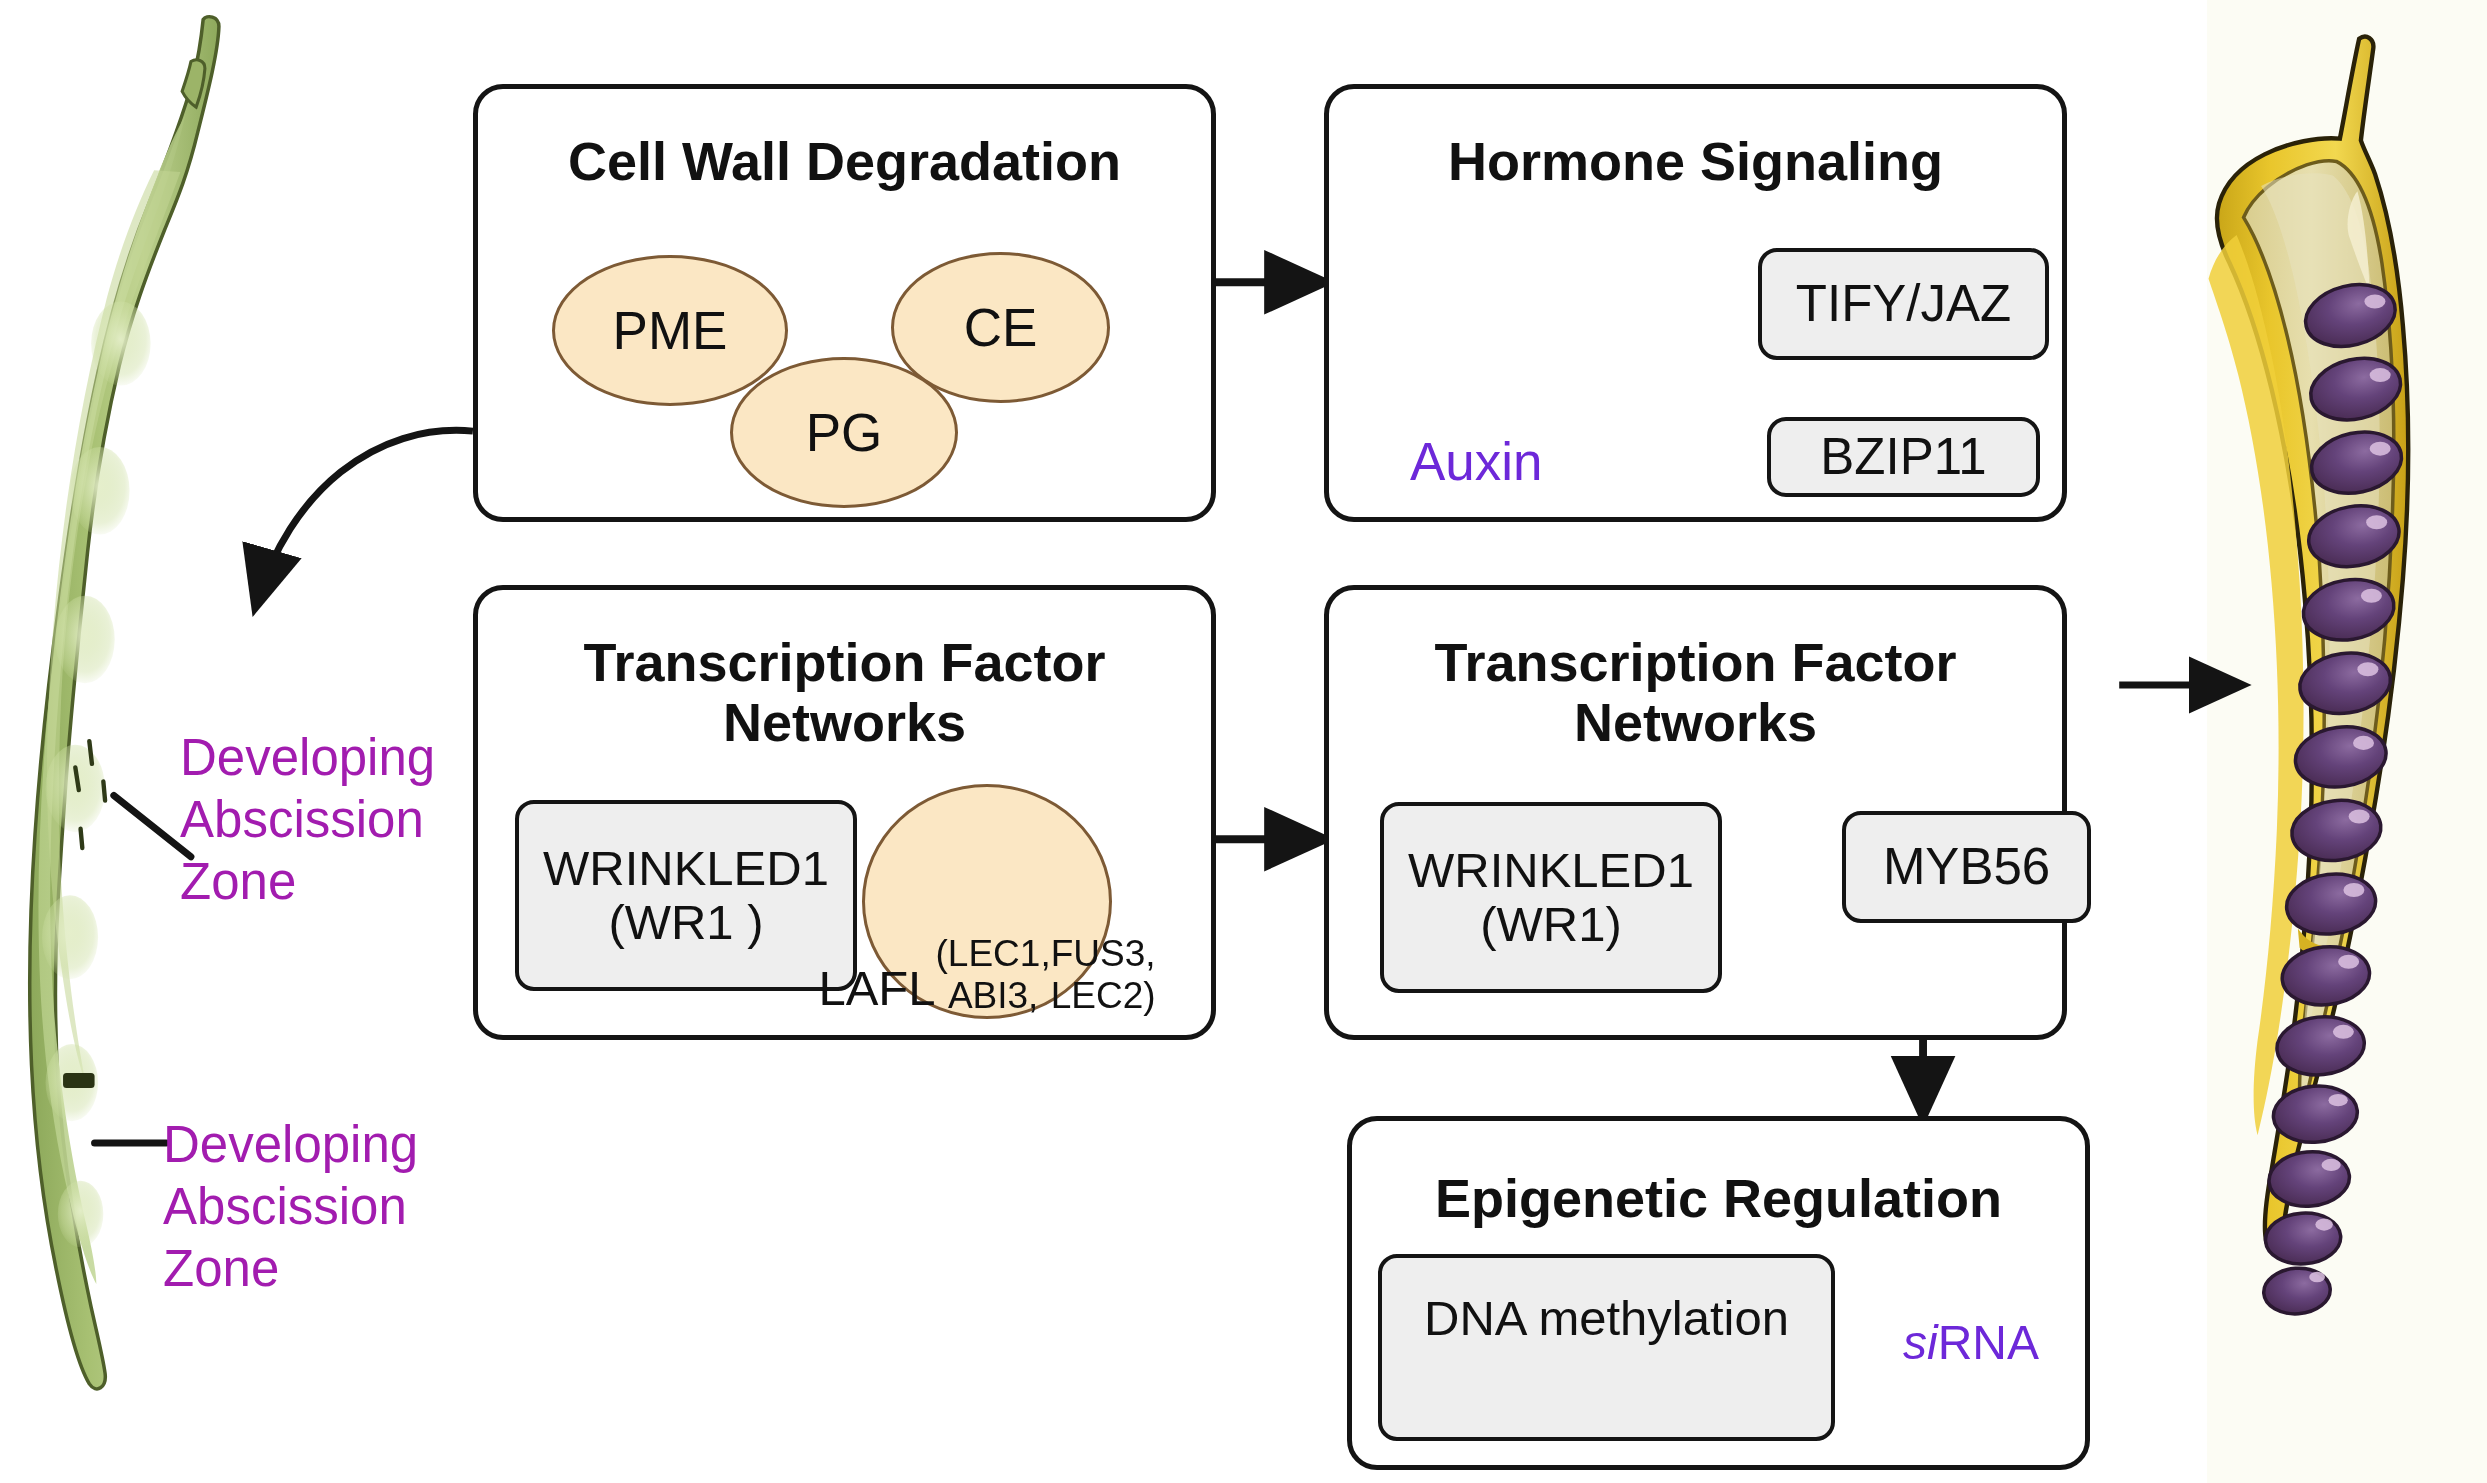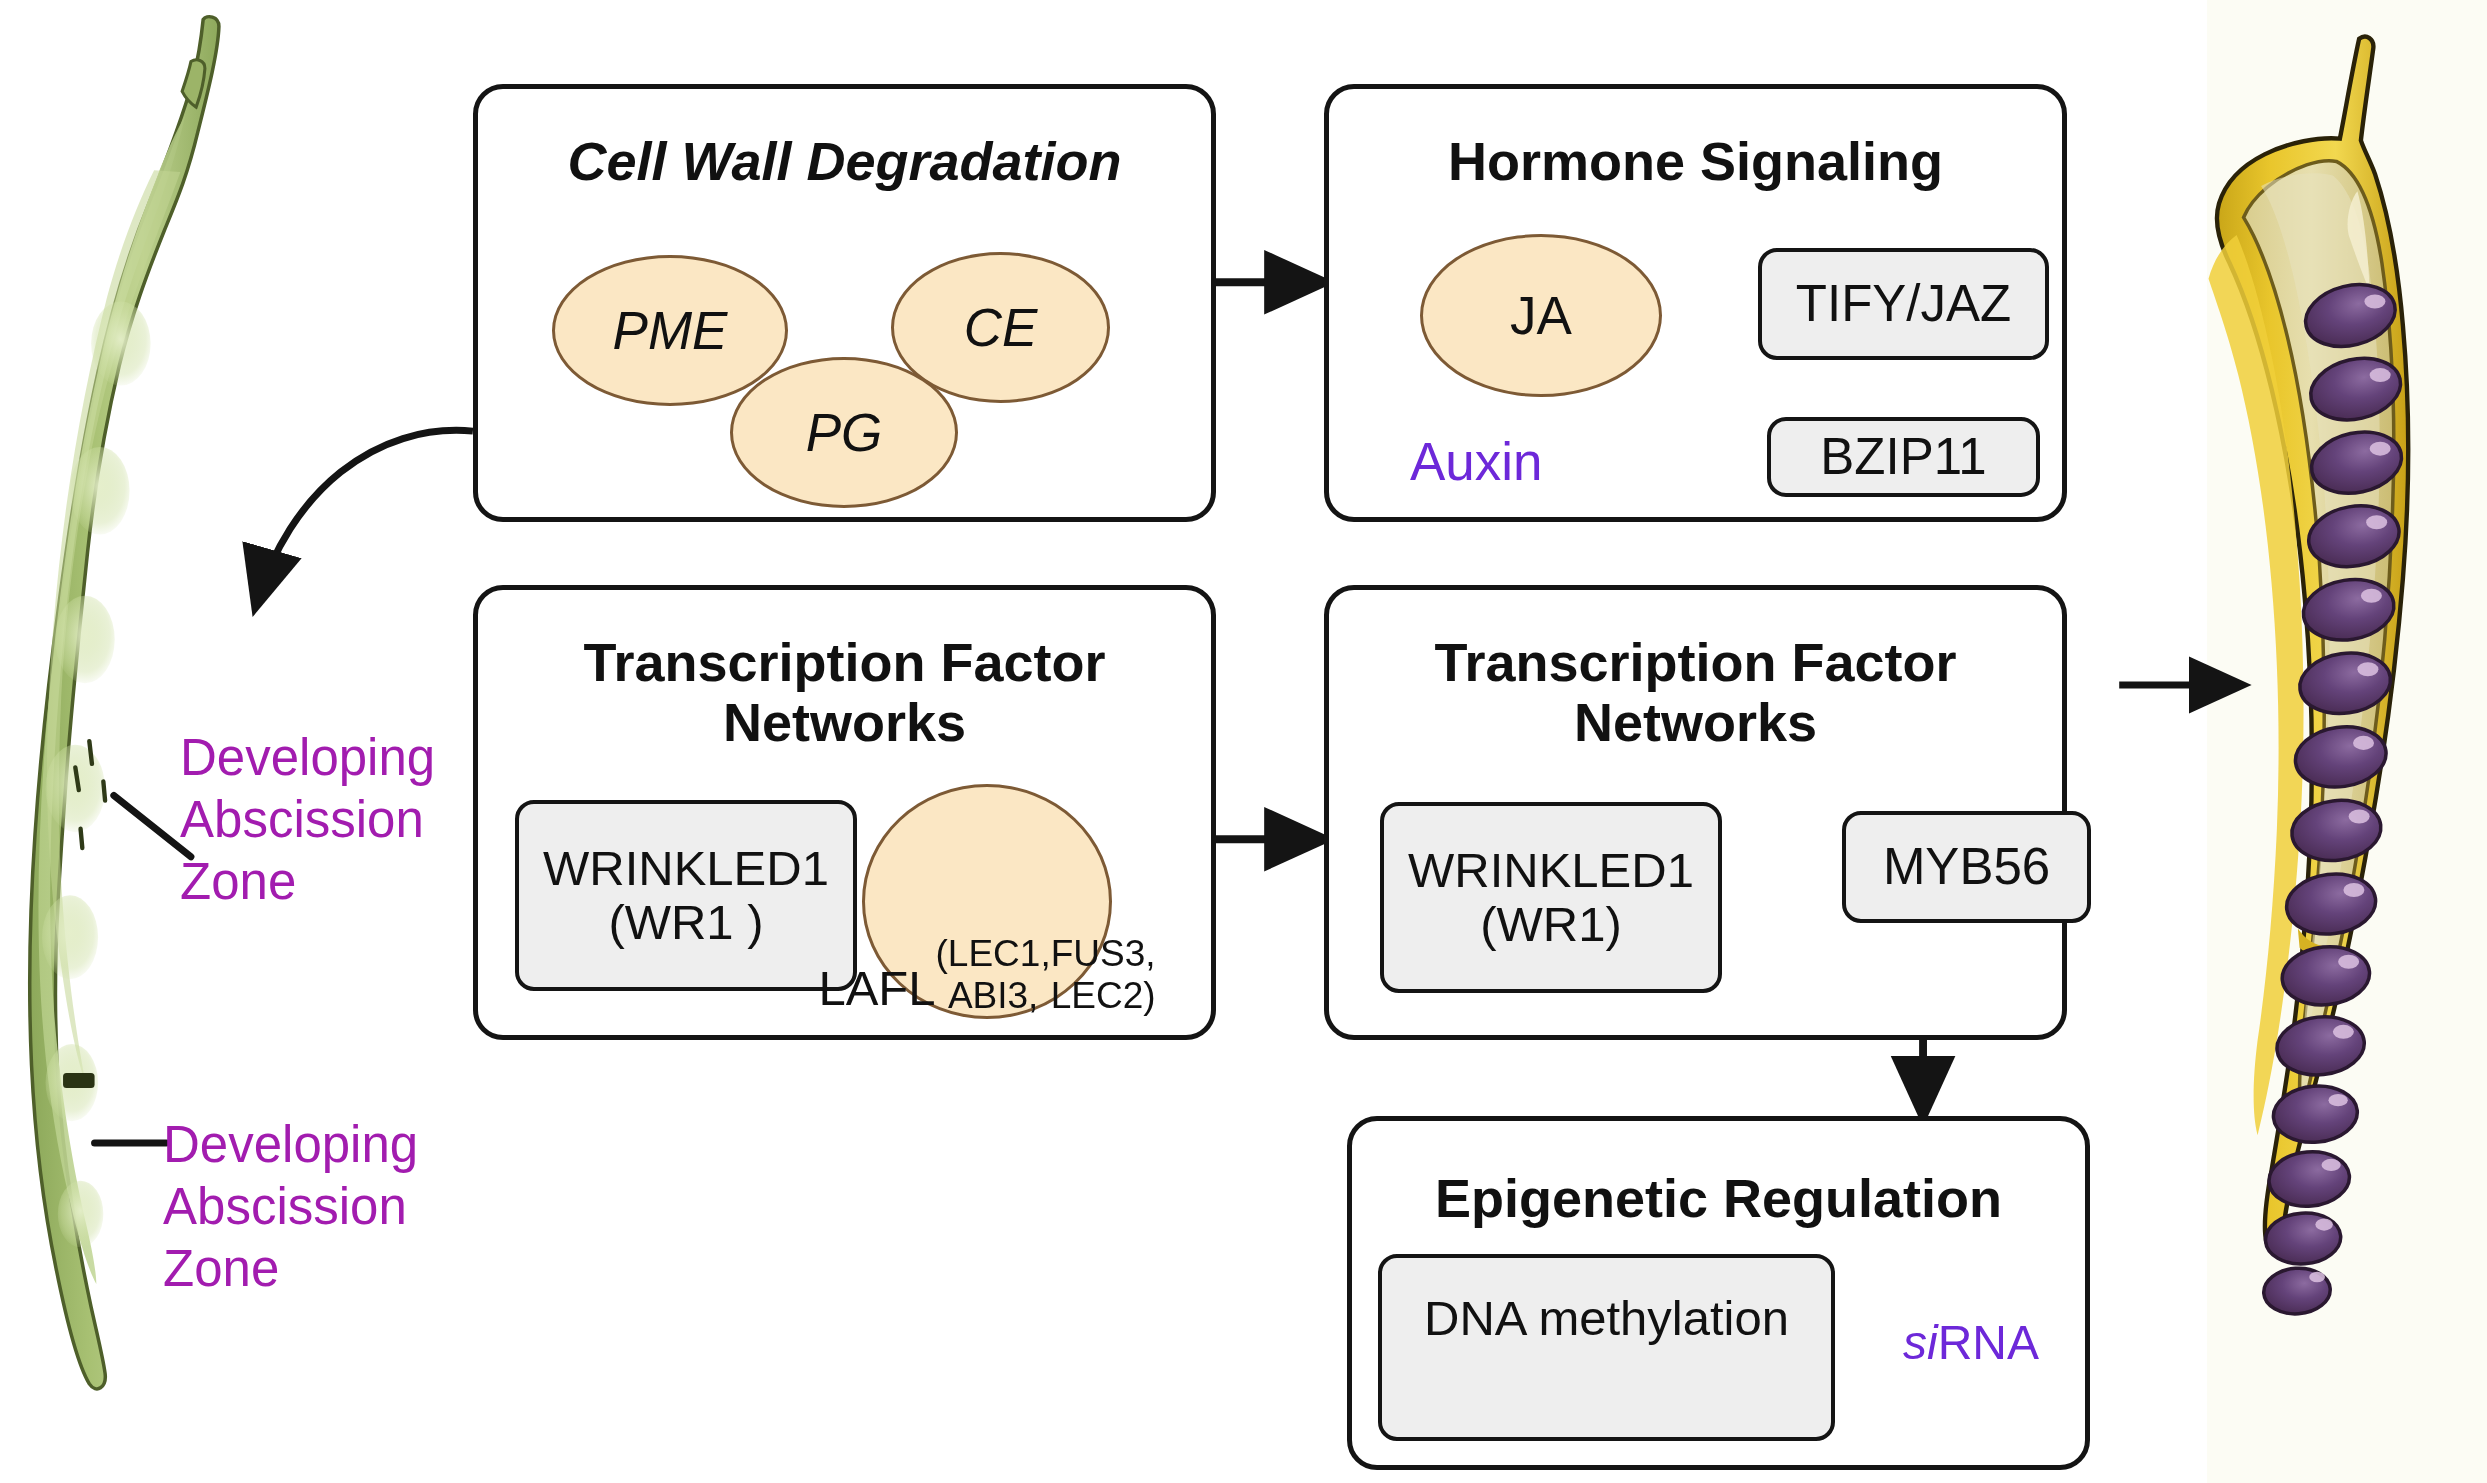--- a/index.html
+++ b/index.html
@@ -215,30 +215,29 @@
     <div>Abscission</div>
     <div>Zone</div>
   </div>
 
   <div class="leftlabel" style="left:163px;top:1114px;font-size:51px;">
     <div>Developing</div>
     <div>Abscission</div>
     <div>Zone</div>
   </div>
 
-  <div class="panel" style="left:473px;top:84px;width:743px;height:438px;font-style:italic;">
+  <div class="panel" style="left:473px;top:84px;width:743px;height:438px;">
     <div class="panel-title" style="top:42px;font-size:54px;">Cell Wall Degradation</div>
     <div class="oval" style="left:74px;top:166px;width:236px;height:151px;font-size:53px;">PME</div>
     <div class="oval" style="left:413px;top:163px;width:219px;height:151px;font-size:53px;">CE</div>
     <div class="oval" style="left:252px;top:268px;width:228px;height:151px;font-size:53px;">PG</div>
   </div>
 
   <div class="panel" style="left:1324px;top:84px;width:743px;height:438px;">
     <div class="panel-title" style="top:42px;font-size:54px;">Hormone Signaling</div>
-    <div class="oval" style="left:91px;top:145px;width:242px;height:163px;font-size:53px;">JA</div>
     <div class="pill" style="left:429px;top:159px;width:291px;height:112px;font-size:51px;">TIFY/JAZ</div>
     <div class="pill" style="left:438px;top:328px;width:273px;height:80px;font-size:51px;">BZIP11</div>
     <div class="plaintext" style="left:81px;top:342px;font-size:53px;">Auxin</div>
   </div>
 
   <div class="panel" style="left:473px;top:585px;width:743px;height:455px;">
     <div class="panel-title" style="top:42px;font-size:54px;">
       <div>Transcription Factor</div>
       <div>Networks</div>
     </div>

